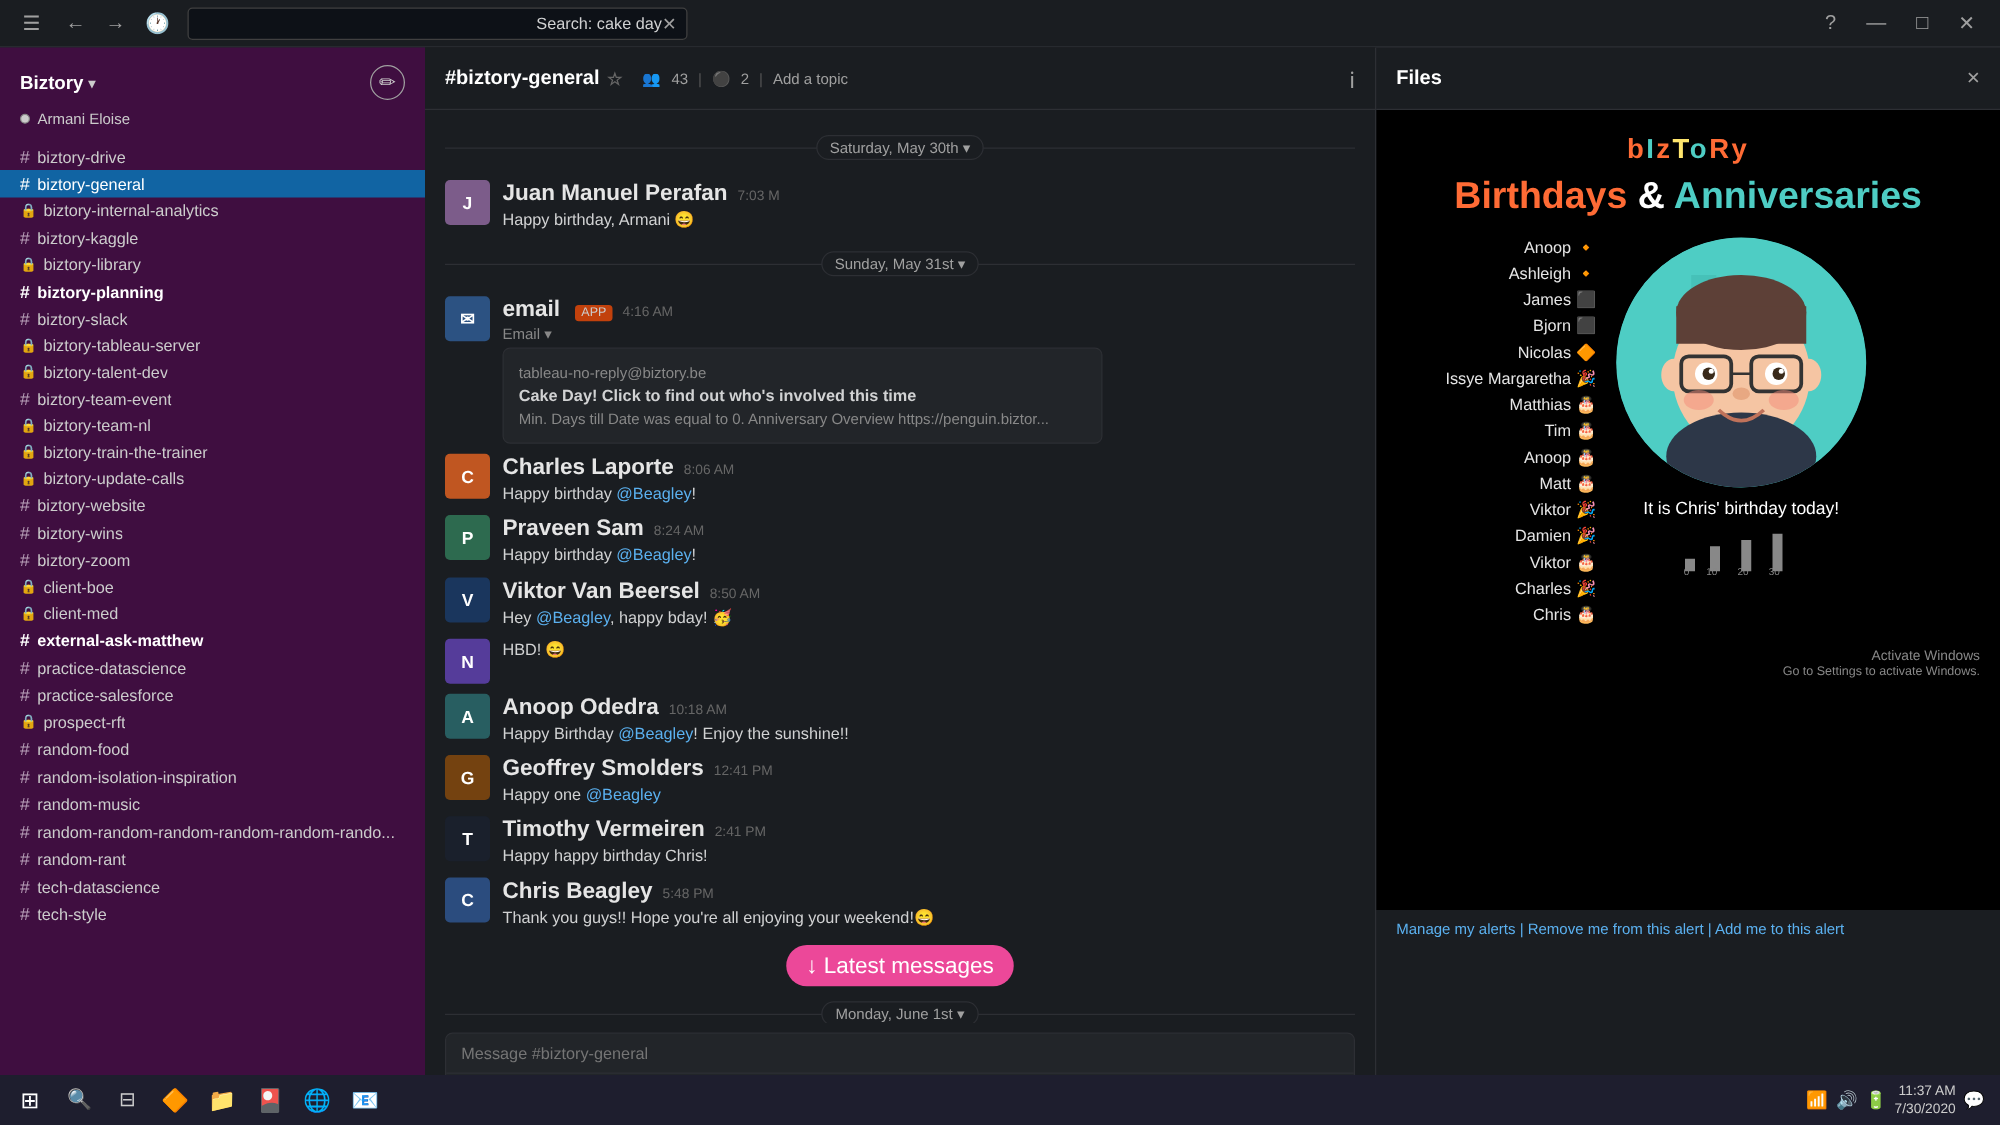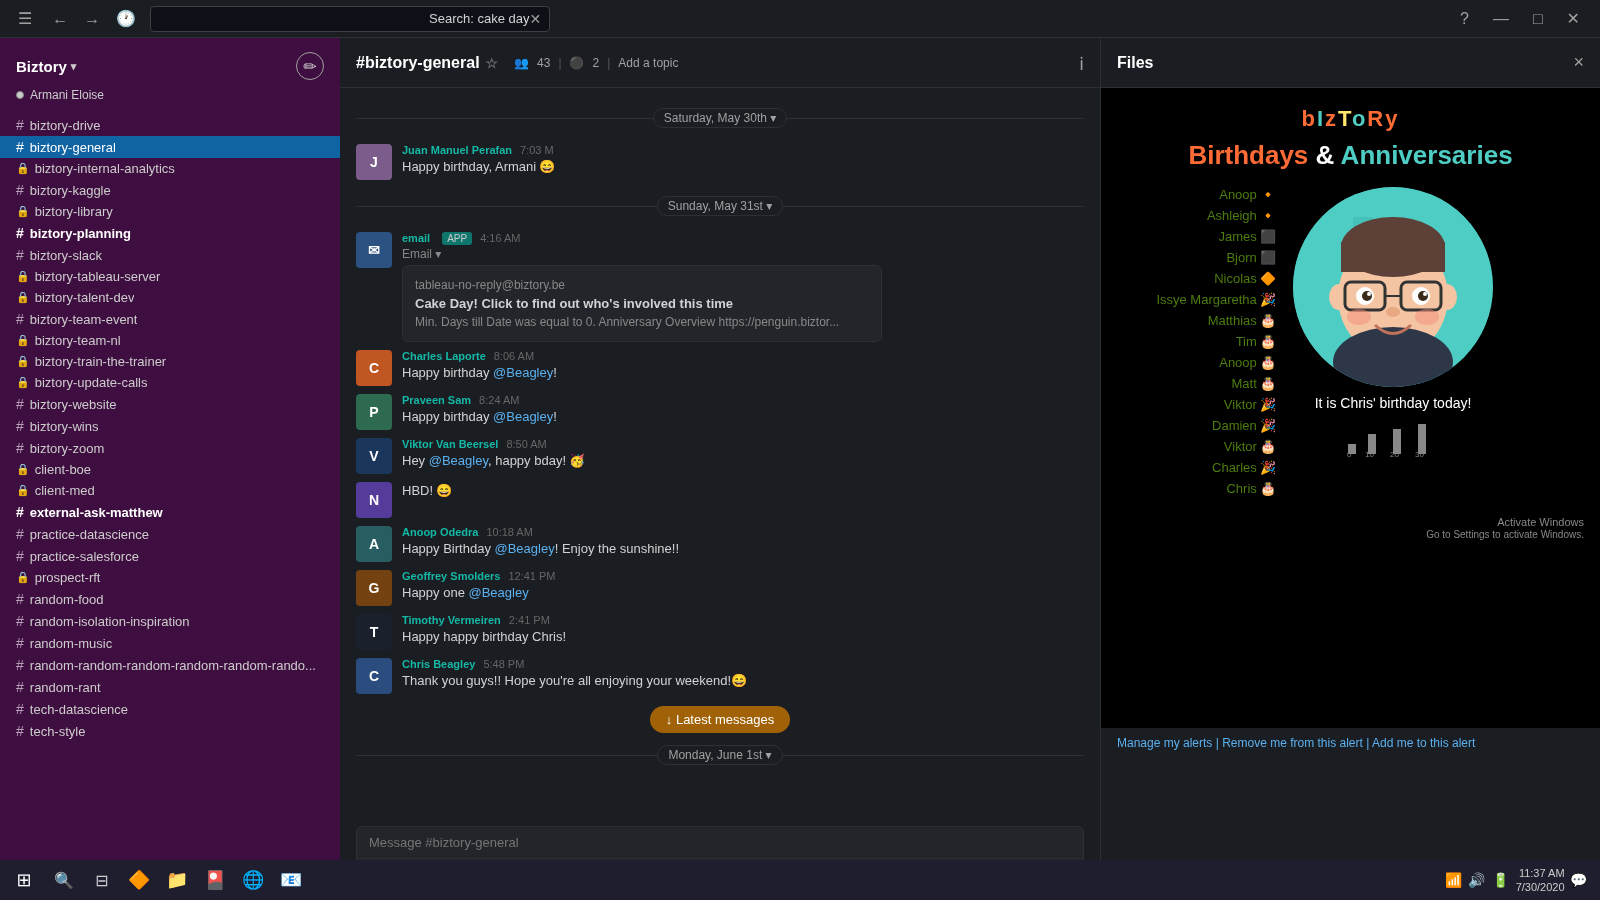--- a/index.html
+++ b/index.html
@@ -203,27 +203,27 @@
       width: 36px; height: 36px;
       border-radius: 4px;
       background: #4a4a4a;
       display: flex; align-items: center; justify-content: center;
       font-size: 14px;
       color: white;
       font-weight: 700;
     }
     .message-body { flex: 1; min-width: 0; }
     .message-header { display: flex; align-items: baseline; gap: 8px; margin-bottom: 2px; }
-    .message-author { font-weight: 700; color: #14b8a6; font-size: 11px; cursor: pointer; }
+    .message-author { font-weight: 700; color: #e5e5e5; font-size: 18px; cursor: pointer; }
     .message-time { font-size: 11px; color: #666; }
     .message-text { color: #d1d2d3; font-size: 13px; line-height: 1.4; }
     .mention { color: #5bb1f0; cursor: pointer; }
     .app-badge {
       font-size: 10px;
-      background: #0f766e;
+      background: #c2410c;
       color: #ccc;
       padding: 1px 5px;
       border-radius: 3px;
       margin-left: 4px;
       vertical-align: middle;
     }
 
     
     .email-card {
       background: #222529;
@@ -237,27 +237,27 @@
     .email-subject { font-weight: 700; color: #d1d2d3; font-size: 13px; margin-bottom: 4px; }
     .email-preview { font-size: 12px; color: #888; }
 
     
     .latest-btn {
       display: flex;
       justify-content: center;
       margin: 8px 0;
     }
     .latest-btn button {
-      background: #a16207;
+      background: #ec4899;
       border: none;
       border-radius: 20px;
       color: #fff;
       padding: 6px 16px;
       cursor: pointer;
-      font-size: 13px;
+      font-size: 18px;
       display: flex; align-items: center; gap: 6px;
     }
 
     
     .message-input-area {
       border: 1px solid #2d2f34;
       border-radius: 6px;
       margin: 8px 16px;
       background: #222529;
     }
@@ -331,21 +331,21 @@
     }
     .bday-logo {
       font-size: 22px;
       font-weight: 900;
       letter-spacing: 2px;
       padding: 18px 0 4px;
       color: #fff;
     }
     .bday-logo .biz { color: #ff6b35; }
     .bday-title {
-      font-size: 26px;
+      font-size: 30px;
       font-weight: 800;
       text-align: right;
       padding: 4px 16px 16px;
     }
     .bday-title .births { color: #ff6b35; }
     .bday-title .amp { color: #fff; }
     .bday-title .ann { color: #4ecdc4; }
 
     .bday-layout {
       display: flex;
@@ -353,21 +353,21 @@
       padding: 0 16px 16px;
       gap: 16px;
     }
     .bday-names {
       display: flex;
       flex-direction: column;
       gap: 6px;
       min-width: 160px;
     }
     .bday-name-item {
-      color: #4d7c0f;
+      color: #e5e5e5;
       font-size: 13px;
       display: flex;
       align-items: center;
       justify-content: flex-end;
       gap: 4px;
     }
     .bday-center {
       display: flex;
       flex-direction: column;
       align-items: center;

